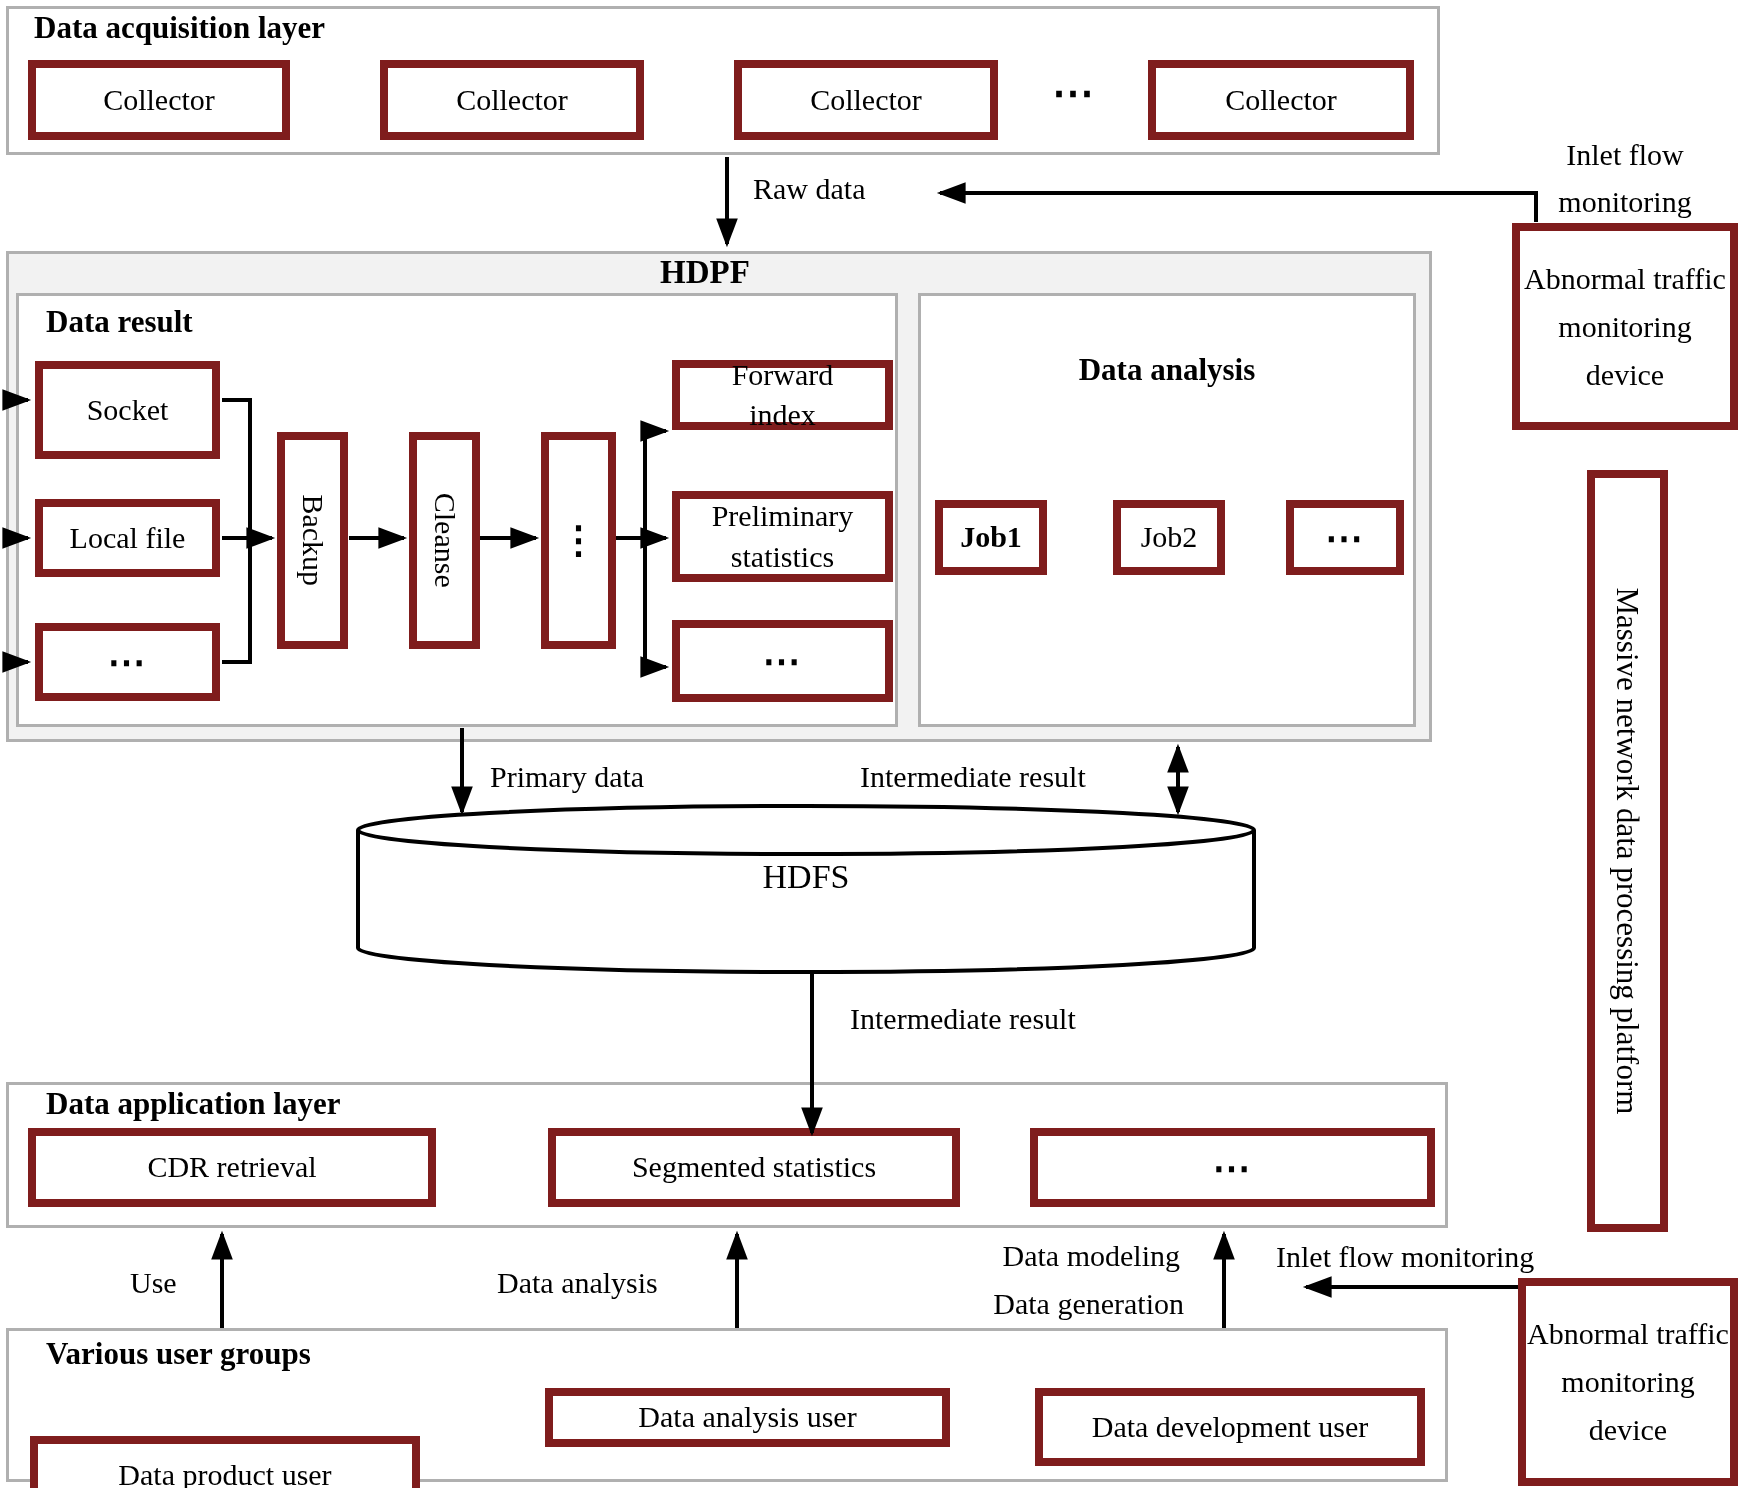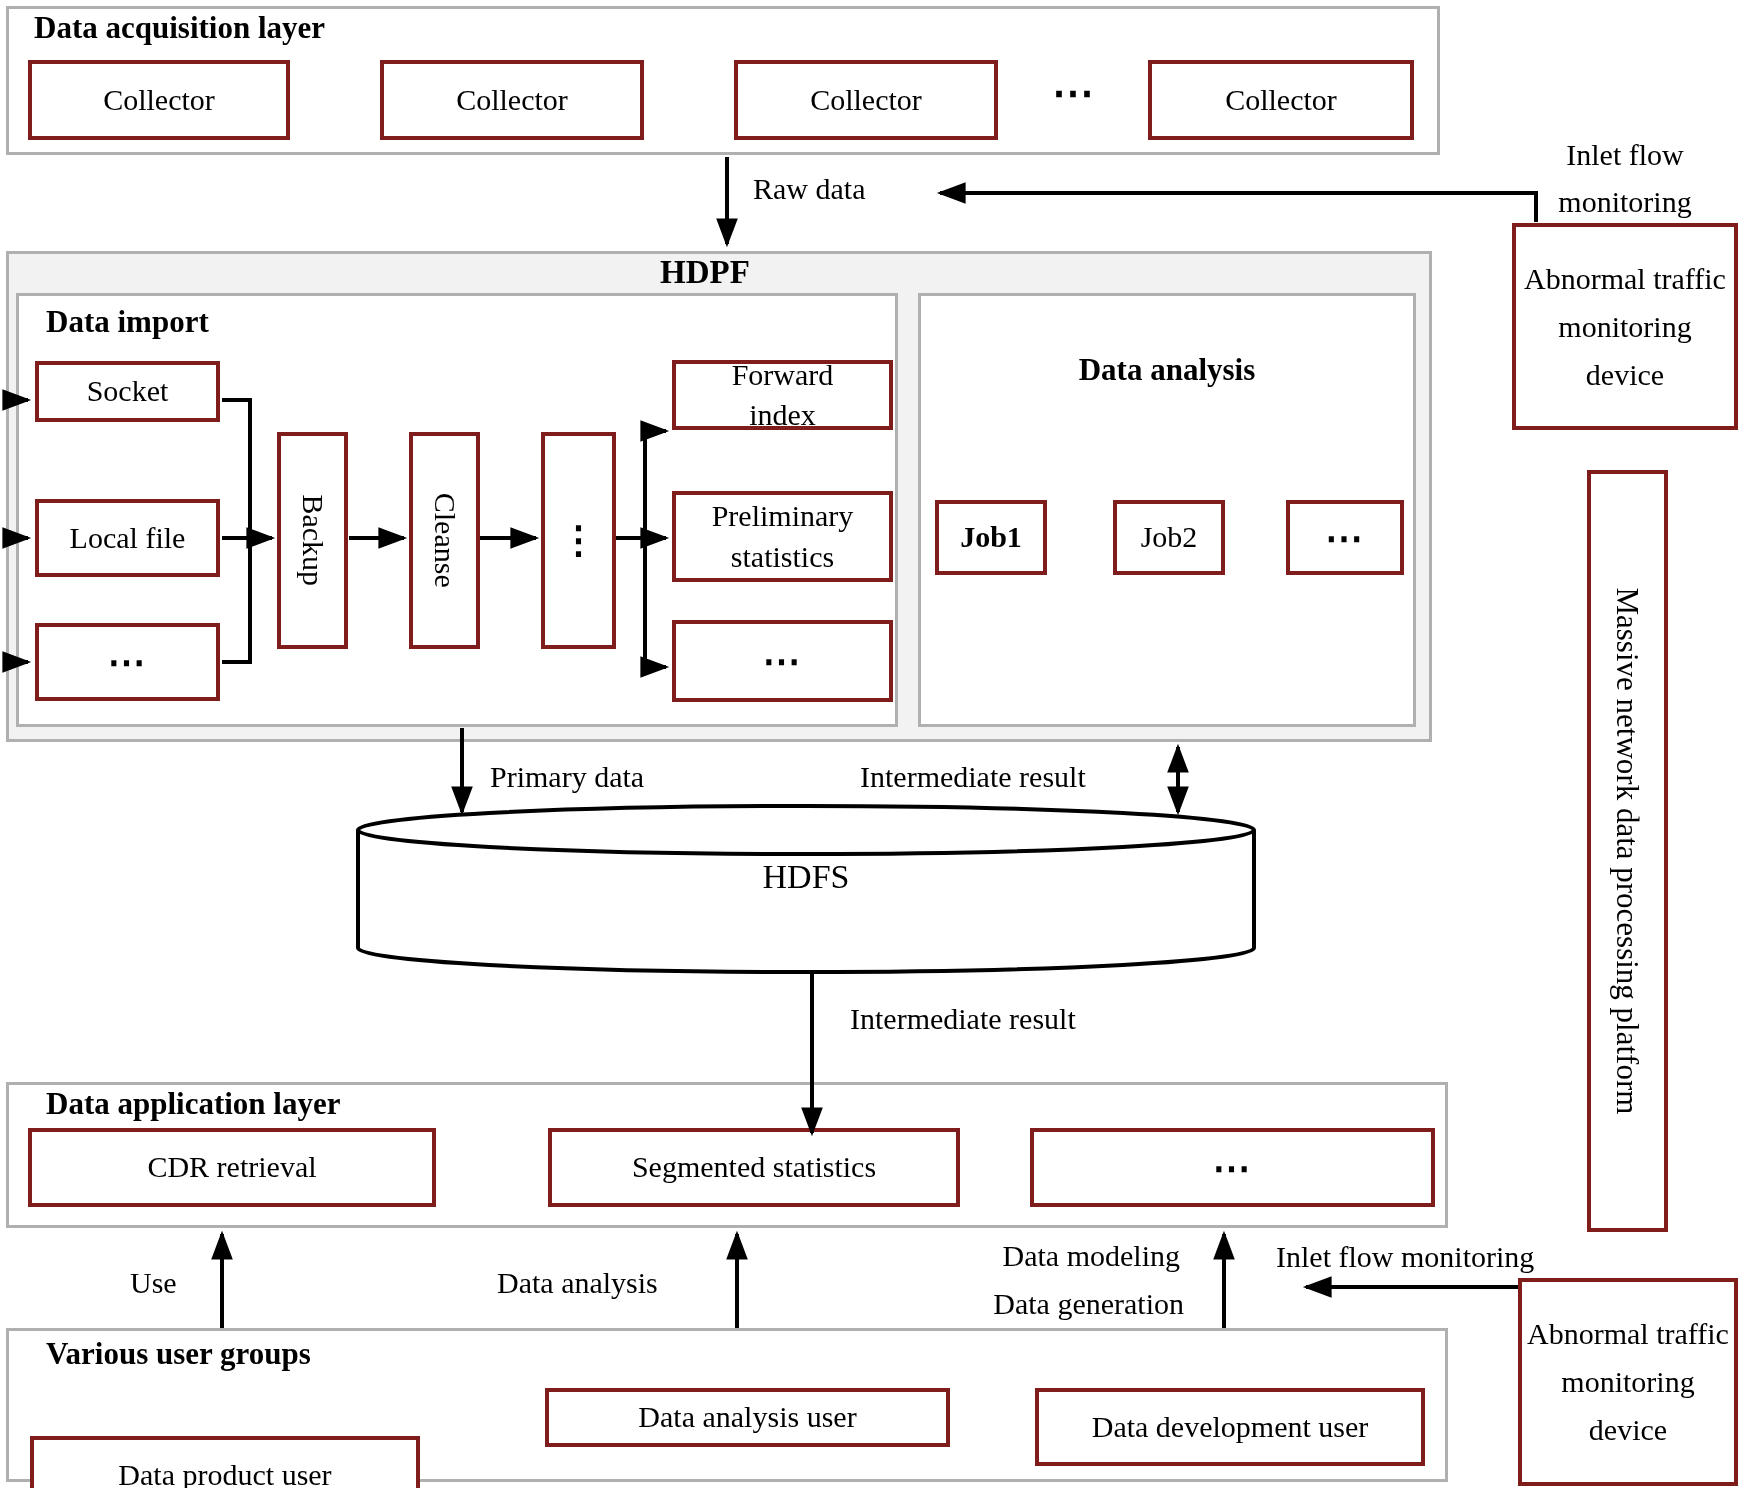--- a/index.html
+++ b/index.html
@@ -5,21 +5,21 @@
   html,body{margin:0;padding:0;background:#ffffff;}
   #canvas{
     position:relative;width:1740px;height:1488px;background:#ffffff;
     font-family:"Liberation Serif","DejaVu Serif",serif;color:#000;
   }
   .container{
     position:absolute;border:3px solid #b0b0b0;background:#ffffff;box-sizing:border-box;
   }
   .container.filled{background:#f2f2f2;}
   .bbox{
-    position:absolute;border:4px solid #7f1d1d;background:#ffffff;box-sizing:border-box;
+    position:absolute;border:8px solid #7f1d1d;background:#ffffff;box-sizing:border-box;
     display:flex;align-items:center;justify-content:center;text-align:center;
     font-size:30px;line-height:1.35;z-index:10;
   }
   .sec-title{position:absolute;font-size:31px;white-space:nowrap;z-index:11;font-weight:bold;}
   .lbl{position:absolute;font-size:30px;white-space:nowrap;z-index:11;}
   .lbl.wrap{white-space:normal;text-align:center;}
   .lbl.right{text-align:right;}
   .dots-h{font-size:38px;font-weight:bold;letter-spacing:2px;line-height:1;}
   .dots-free{position:absolute;font-size:42px;font-weight:bold;z-index:11;line-height:1;}
   .vert span{transform:rotate(90deg);white-space:nowrap;display:block;}
@@ -53,23 +53,23 @@
   <div class="lbl wrap" style="left:1512px;top:132px;width:226px;line-height:1.55;">Inlet flow monitoring</div>
 
   <div class="bbox devbox" style="left:1512px;top:223px;width:226px;height:207px;">
     <span>Abnormal traffic monitoring device</span>
   </div>
 
   <div class="container filled" style="left:6px;top:251px;width:1426px;height:491px;"></div>
   <div class="sec-title" style="left:660px;top:254px;font-size:33px;">HDPF</div>
 
   <div class="container" style="left:16px;top:293px;width:882px;height:434px;"></div>
-  <div class="sec-title" style="left:46px;top:304px;">Data import</div>
+  <div class="sec-title" style="left:46px;top:304px;">Data result</div>
 
-  <div class="bbox" style="left:35px;top:361px;width:185px;height:61px;">
+  <div class="bbox" style="left:35px;top:361px;width:185px;height:98px;">
     <span>Socket</span>
   </div>
   <div class="bbox" style="left:35px;top:499px;width:185px;height:78px;">
     <span>Local file</span>
   </div>
   <div class="bbox" style="left:35px;top:623px;width:185px;height:78px;">
     <span class="dots-h">⋯</span>
   </div>
 
   <div class="bbox vert" style="left:277px;top:432px;width:71px;height:217px;">

